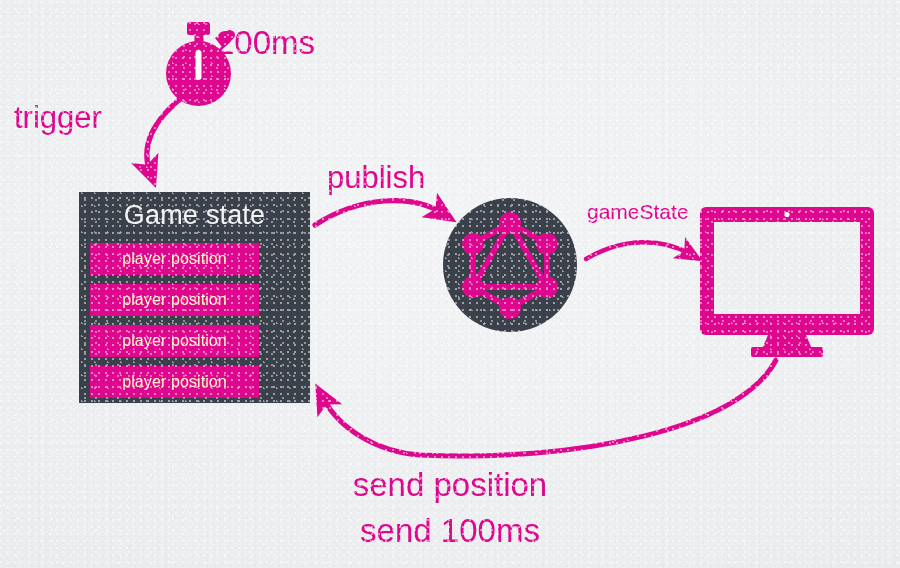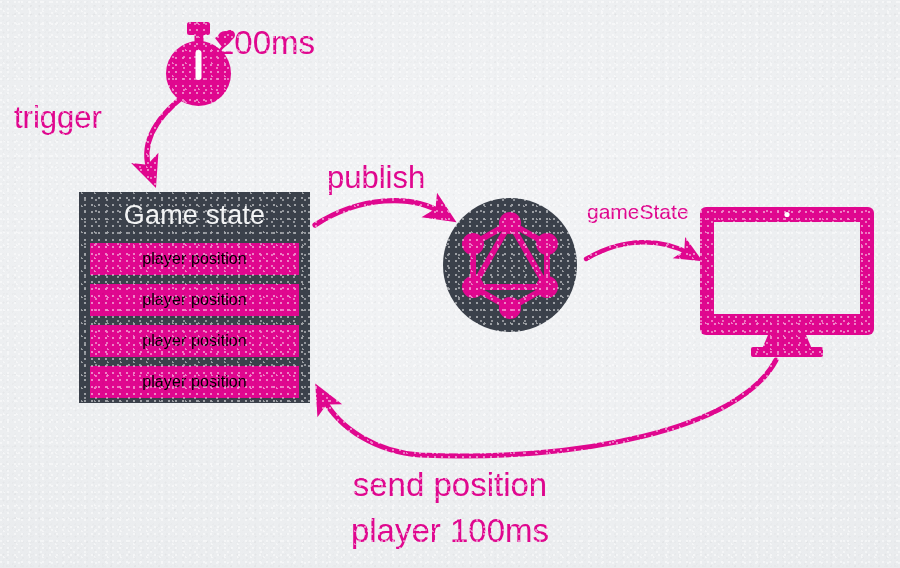--- a/index.html
+++ b/index.html
@@ -59,24 +59,24 @@
     line-height: 44px;
     text-align: center;
     color: #f2f3f4;
     font-size: 27px;
     font-weight: 300;
     letter-spacing: .2px;
   }
   .player-row {
     position: absolute;
     left: 11px;
-    width: 209px;
+    width: 169px;
     height: 32px;
     background: #e0078f;
-    color: #000000;
+    color: #fef9c3;
     font-size: 16px;
     font-weight: 300;
     line-height: 32px;
     text-align: center;
     letter-spacing: .1px;
   }
 
   
   .label {
     position: absolute;
@@ -164,17 +164,17 @@
   <div class="label" id="label-duration">200ms</div>
 
   <div class="label" id="label-trigger">trigger</div>
 
   <div class="label" id="label-publish">publish</div>
 
   <div class="label" id="label-gamestate">gameState</div>
 
   <div class="label" id="label-feedback">
     <span>send position</span>
-    <span>player 100ms</span>
+    <span>send 100ms</span>
   </div>
 
   <div id="noise"></div>
 </div>
 
 </body></html>

